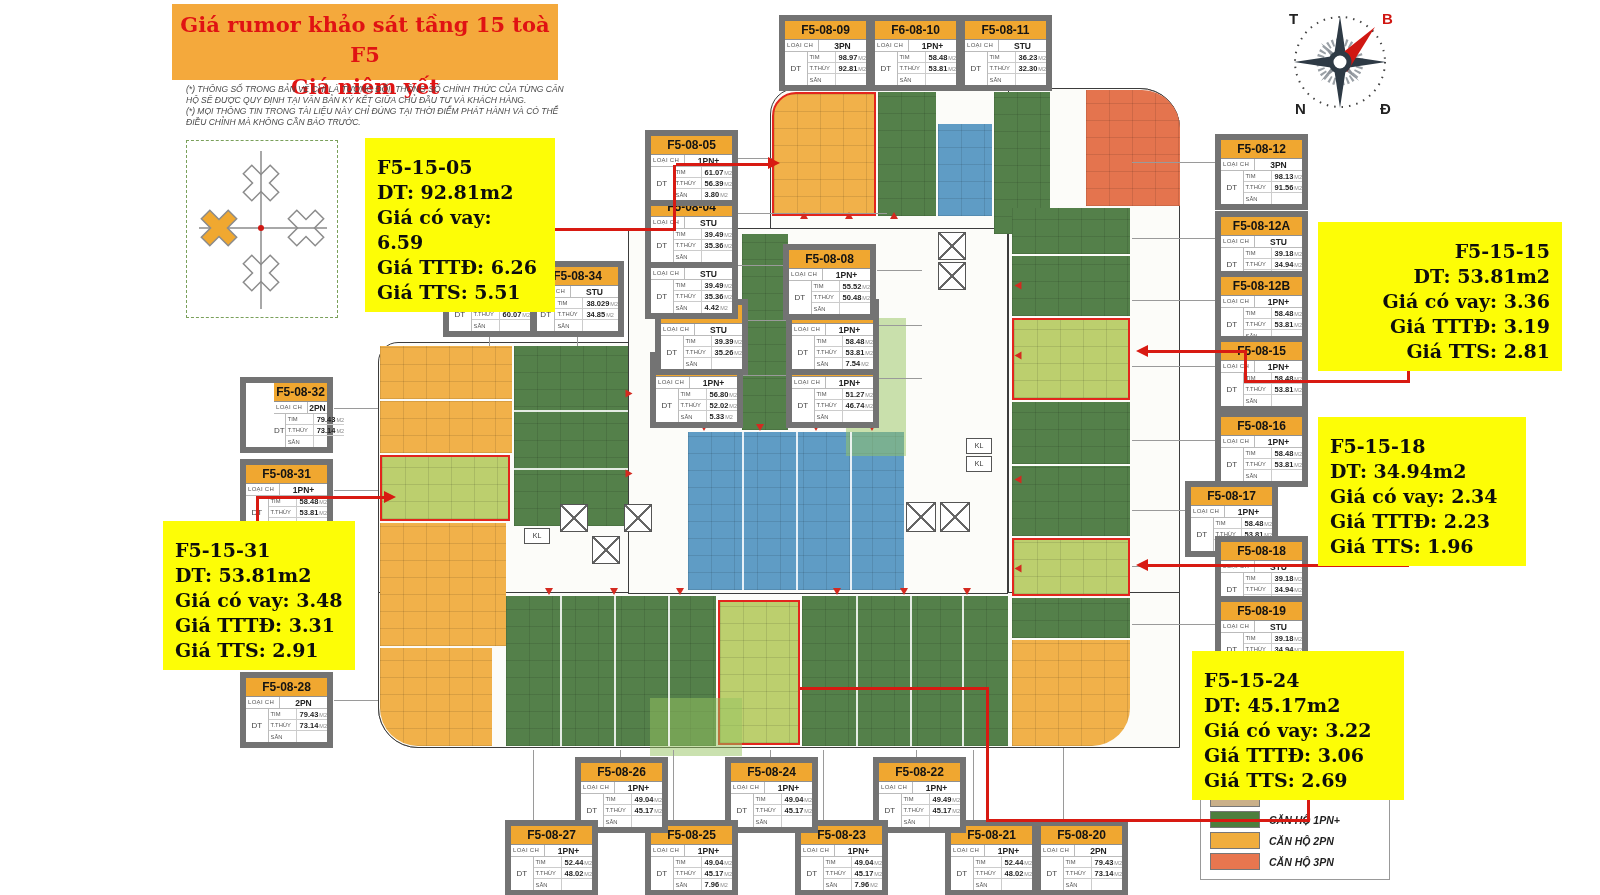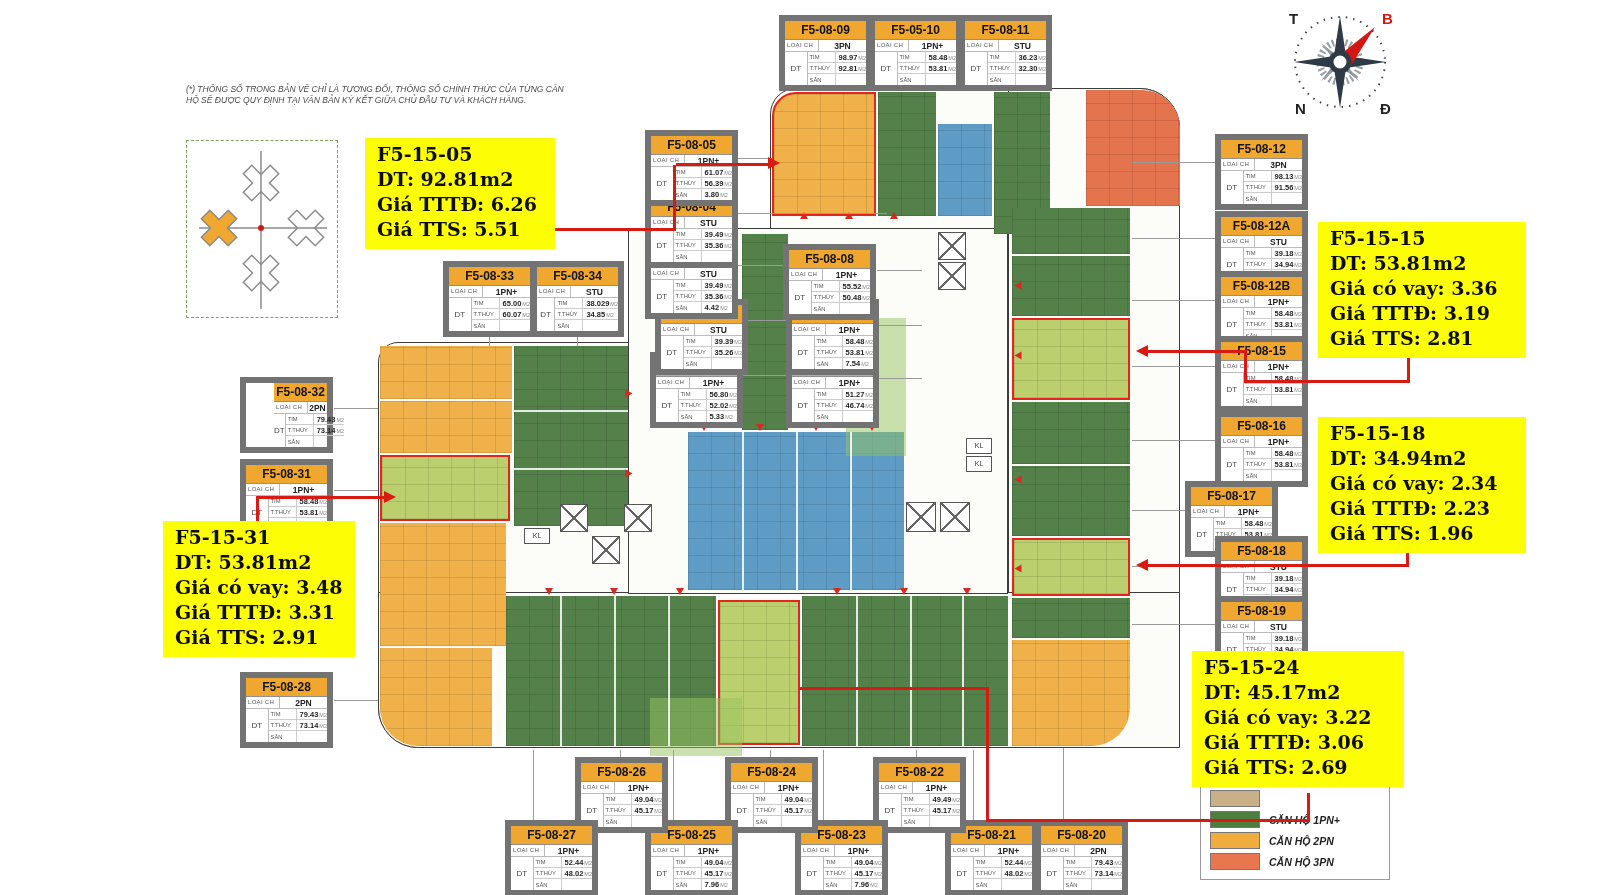--- a/index.html
+++ b/index.html
@@ -59,21 +59,21 @@
   .ut-body{display:flex;border-top:1px solid #bbb;}
   .c-dt{width:26px;display:flex;align-items:center;justify-content:center;font-size:8px;color:#444;border-right:1px solid #bbb;}
   .c-sub{flex:1;}
   .sr{display:flex;border-bottom:1px solid #ccc;height:11px;align-items:center;}
   .sr:last-child{border-bottom:none;}
   .sl{width:28px;font-size:5.8px;color:#555;padding-left:2px;border-right:1px solid #ccc;align-self:stretch;display:flex;align-items:center;}
   .sv{flex:1;font-size:7.5px;font-weight:bold;padding-left:3px;white-space:nowrap;}
   .sv em{font-style:normal;font-weight:normal;font-size:5.5px;color:#888;margin-left:1px;}
 
   
-  .callout{position:absolute;background:#fdfd06;padding:4px 12px 7px;z-index:7;
+  .callout{position:absolute;background:#fdfd06;padding:17px 12px 7px;z-index:7;
     font-family:"DejaVu Serif",serif;font-weight:bold;font-size:19px;line-height:25px;color:#0d0d0d;}
 
   
   .legend{position:absolute;left:1200px;top:780px;width:190px;background:#fff;
     border:1px solid #999;padding:5px 9px;z-index:4;}
   .lg-row{display:flex;align-items:center;margin:4px 0;}
   .lg-sw{width:50px;height:17px;border:1px solid #777;margin-right:9px;flex:none;}
   .lg-lb{font-size:10.5px;font-weight:bold;font-style:italic;color:#222;white-space:nowrap;}
 
   
@@ -86,22 +86,27 @@
   .logo-four{font-style:italic;font-size:40px;font-weight:bold;letter-spacing:1px;}
   .logo-s{font-style:italic;font-size:50px;font-weight:bold;}
   .logo-flower{font-size:16px;vertical-align:super;}
   .logo-tower{font-size:11px;font-weight:bold;letter-spacing:7px;margin:-8px 0 0 62px;font-family:"Liberation Sans",sans-serif;}
 </style>
 </head>
 <body>
 
 <div class="canvas">
 
+  <div class="title-box">
+    <div class="t1">Giá rumor khảo sát tầng 15 toà F5</div>
+    <div class="t2">Giá niêm yết</div>
+  </div>
   <div class="disclaimer">
     <p>(*) THÔNG SỐ TRONG BẢN VẼ CHỈ LÀ TƯƠNG ĐỐI, THÔNG SỐ CHÍNH THỨC CỦA TỪNG CĂN HỘ SẼ ĐƯỢC QUY ĐỊNH TẠI VĂN BẢN KÝ KẾT GIỮA CHỦ ĐẦU TƯ VÀ KHÁCH HÀNG.</p>
+    <p>(*) MỌI THÔNG TIN TRONG TÀI LIỆU NÀY CHỈ ĐÚNG TẠI THỜI ĐIỂM PHÁT HÀNH VÀ CÓ THỂ ĐIỀU CHỈNH MÀ KHÔNG CẦN BÁO TRƯỚC.</p>
   </div>
 
   <div class="site-thumb">
     <svg width="149" height="175" viewBox="0 0 149 175">
       <g stroke="#8b8b8b" fill="none" stroke-width="1.5">
         <path transform="translate(74,42) rotate(45)" d="M-6,-19 h12 v13 h13 v12 h-13 v13 h-12 v-13 h-13 v-12 h13 z"></path>
         <path transform="translate(74,132) rotate(45)" d="M-6,-19 h12 v13 h13 v12 h-13 v13 h-12 v-13 h-13 v-12 h13 z"></path>
         <path transform="translate(119,87) rotate(45)" d="M-6,-19 h12 v13 h13 v12 h-13 v13 h-12 v-13 h-13 v-12 h13 z"></path>
         <line x1="74" y1="10" x2="74" y2="168"></line>
           <line x1="12" y1="87" x2="140" y2="87"></line>
@@ -477,21 +482,21 @@
               <div class="sv">92.81<em>M2</em></div>
             </div>
             <div class="sr">
               <div class="sl">SÂN</div>
               <div class="sv"></div>
             </div>
           </div>
         </div>
       </div>
       <div class="ut" style="left: 869px; top: 15px; position: absolute;">
-        <div class="ut-head">F5-05-10</div>
+        <div class="ut-head">F6-08-10</div>
         <div class="ut-row">
           <div class="c-lbl">LOẠI CH</div>
           <div class="c-type">1PN+</div>
         </div>
         <div class="ut-body">
           <div class="c-dt">DT</div>
           <div class="c-sub">
             <div class="sr">
               <div class="sl">TIM</div>
               <div class="sv">58.48<em>M2</em></div>
@@ -1031,31 +1036,32 @@
             <div class="sr">
               <div class="sl">SÂN</div>
               <div class="sv"></div>
             </div>
           </div>
         </div>
       </div>
       <div class="callout" style="left: 365px; top: 138px; position: absolute; width: 190px;">
         <div>F5-15-05</div>
         <div>DT: 92.81m2</div>
+        <div>Giá có vay: 6.59</div>
         <div>Giá TTTĐ: 6.26</div>
         <div>Giá TTS: 5.51</div>
       </div>
       <div class="callout" style="left: 163px; top: 521px; position: absolute; width: 192px;">
         <div>F5-15-31</div>
         <div>DT: 53.81m2</div>
         <div>Giá có vay: 3.48</div>
         <div>Giá TTTĐ: 3.31</div>
         <div>Giá TTS: 2.91</div>
       </div>
-      <div class="callout" style="left: 1318px; top: 222px; position: absolute; width: 208px;">
+      <div class="callout" style="left: 1318px; top: 222px; position: absolute; width: 244px; text-align: right;">
         <div>F5-15-15</div>
         <div>DT: 53.81m2</div>
         <div>Giá có vay: 3.36</div>
         <div>Giá TTTĐ: 3.19</div>
         <div>Giá TTS: 2.81</div>
       </div>
       <div class="callout" style="left: 1318px; top: 417px; position: absolute; width: 208px;">
         <div>F5-15-18</div>
         <div>DT: 34.94m2</div>
         <div>Giá có vay: 2.34</div>

